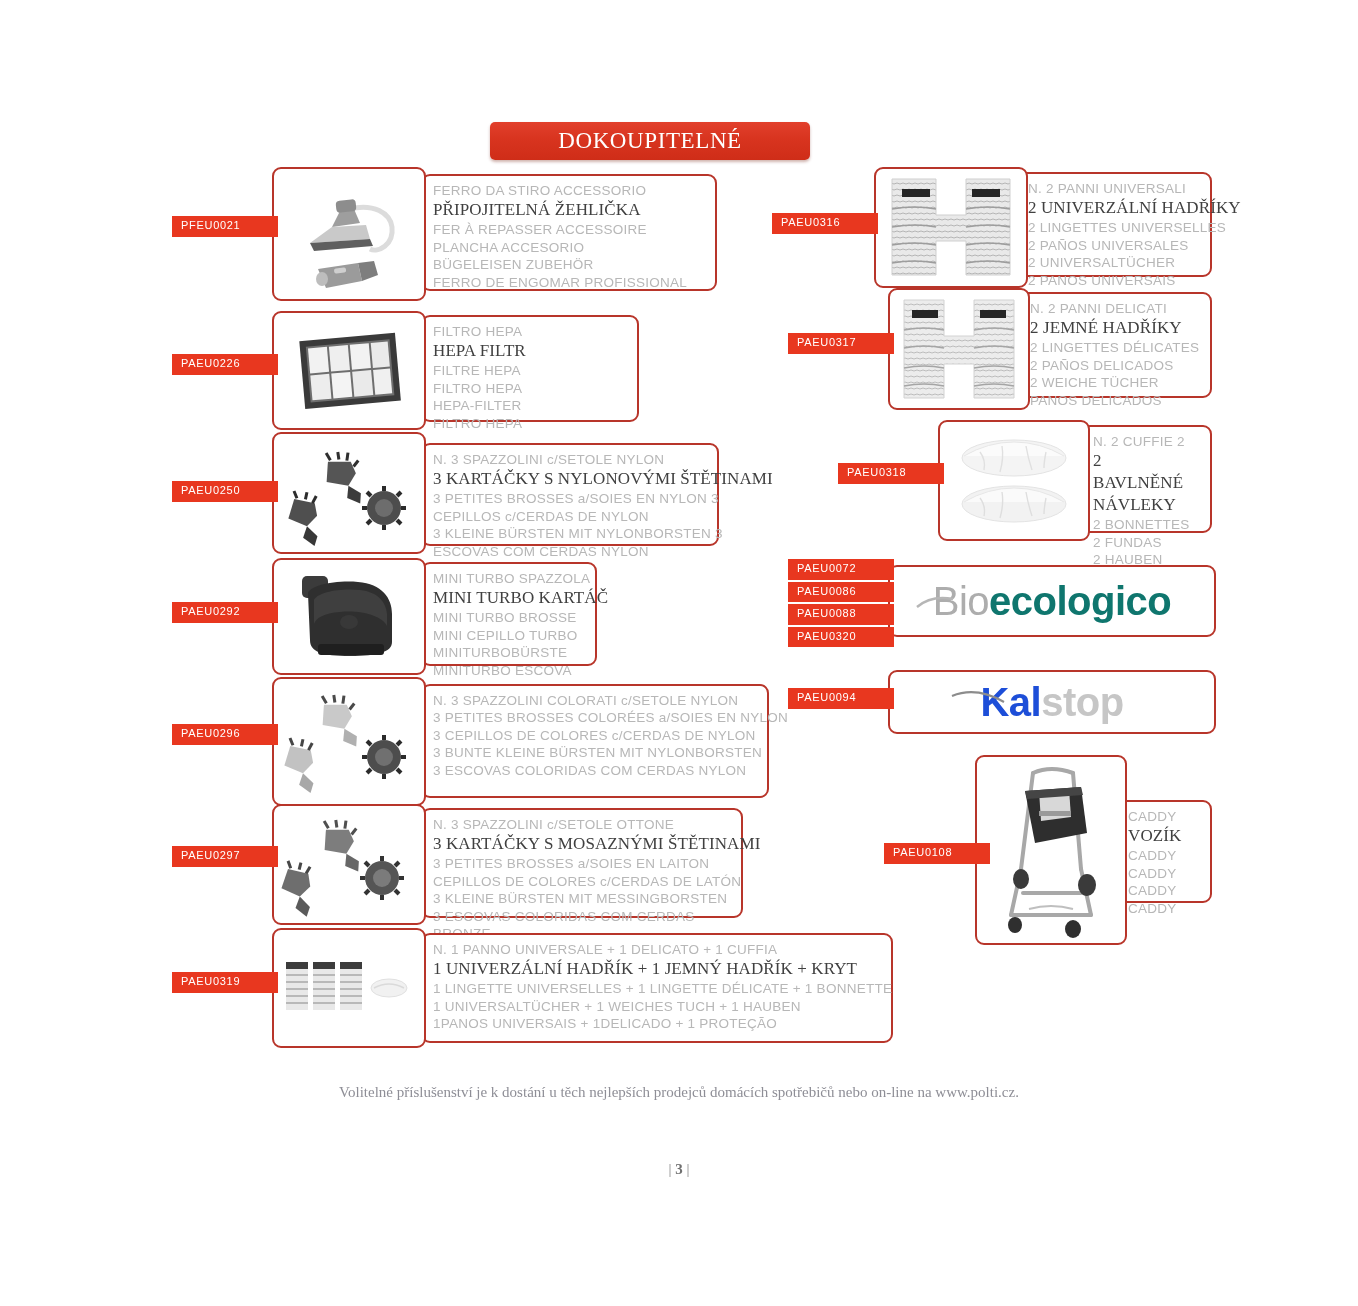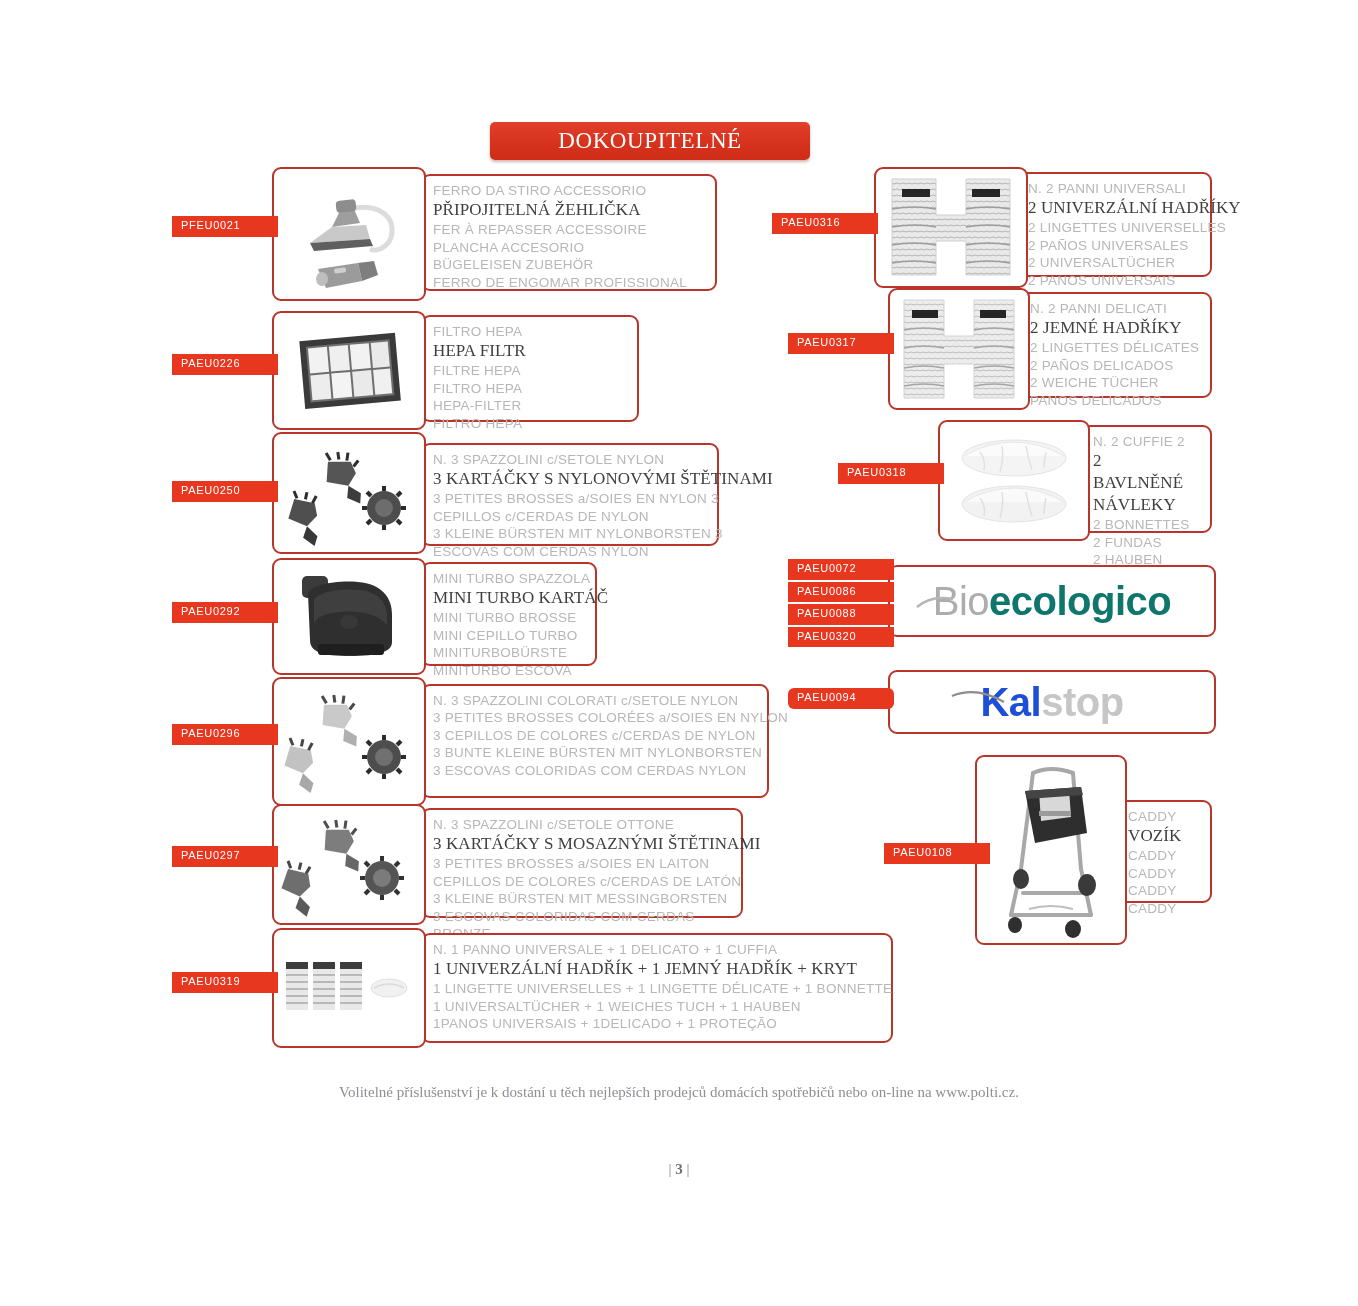--- a/index.html
+++ b/index.html
@@ -524,21 +524,21 @@
       <div class="logo-bio">
         <svg class="swoosh" style="left:-18px; top:14px;" width="40" height="20" viewBox="0 0 40 20">
           <path d="M2 14 Q16 2 38 6" fill="none" stroke="#b6b6b6" stroke-width="2.4"></path>
         </svg>
         <span class="l1">Bio</span><span class="l2">ecologico</span>
       </div>
     </div>
   </div>
 
   <div class="row">
-    <div class="code-tag" style="left:788px; top:688px; width:88px;border-radius:6px;">PAEU0094</div>
+    <div class="code-tag" style="left:788px; top:688px; width:88px;">PAEU0094</div>
     <div class="logo-box" style="left:888px; top:670px; width:324px; height:60px;">
       <div class="logo-kal">
         <svg class="swoosh" style="left:-30px; top:6px;" width="56" height="26" viewBox="0 0 56 26">
           <path d="M2 10 Q26 0 54 16" fill="none" stroke="#8c8c8c" stroke-width="2.2"></path>
         </svg>
         <span class="l1">Kal</span><span class="l2">stop</span>
       </div>
     </div>
   </div>
 

